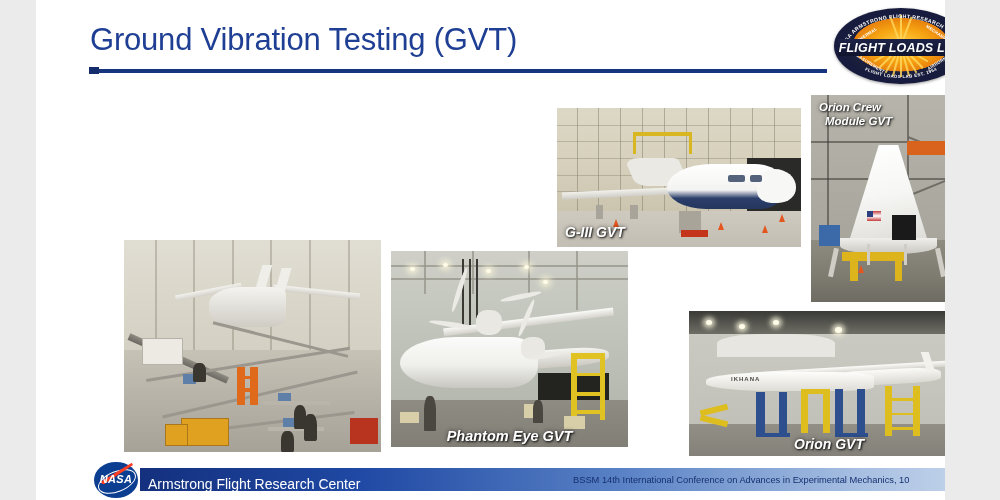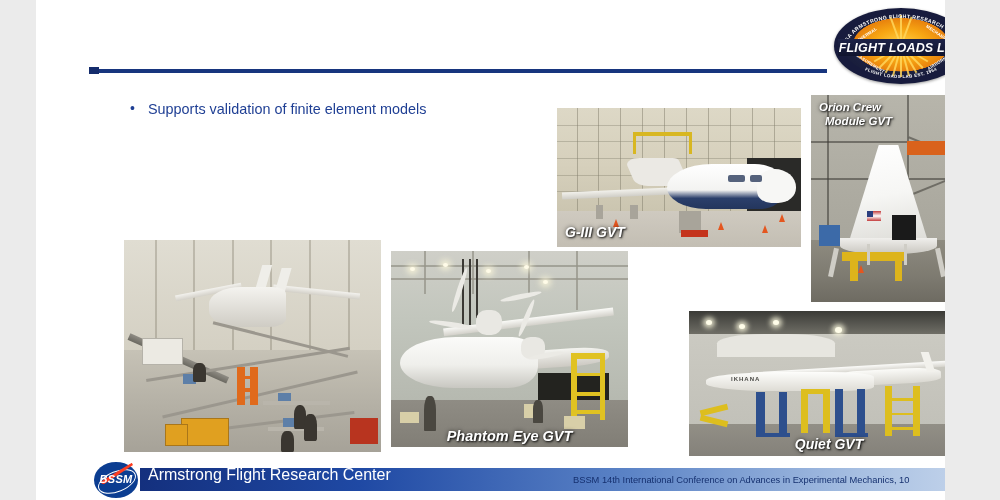--- a/index.html
+++ b/index.html
@@ -176,47 +176,47 @@
     transform:skewY(0deg);display:flex;align-items:center;justify-content:center;}
   .logo-band span{color:#fff;font-weight:bold;font-style:italic;font-size:12.5px;letter-spacing:.2px;}
   .logo-txt{position:absolute;font-size:4.3px;color:#fff;font-weight:bold;letter-spacing:.2px;}
 
   
   .footer-bar{
     position:absolute;left:104px;top:468px;width:841px;height:23px;
     background:linear-gradient(90deg,#14307e 0%,#1f49a4 26%,#5b83c6 58%,#a8c0e2 86%,#c6d6ec 100%);
   }
   .footer-left{
-    position:absolute;left:112px;top:466px;color:#ffffff;font-size:16px;
+    position:absolute;left:112px;top:476px;color:#ffffff;font-size:14px;
   }
   .footer-right{
     position:absolute;left:537px;top:475px;color:#15306f;font-size:9.3px;
   }
   .nasa-logo{position:absolute;left:58px;top:462px;width:44px;height:36px;}
   .nasa-ball{position:absolute;left:0;top:0;width:44px;height:36px;border-radius:50%;
     background:#0b3d91;}
   .nasa-text{position:absolute;left:0;top:11px;width:44px;text-align:center;
     color:#ffffff;font-weight:bold;font-size:11px;letter-spacing:.3px;font-style:italic;}
   .nasa-swoosh{position:absolute;left:4px;top:6px;width:37px;height:12px;
     background:#fc3d21;transform:rotate(-18deg);
     clip-path:polygon(0% 72%, 100% 0%, 100% 22%, 8% 100%);}
   .nasa-orbit{position:absolute;left:3px;top:9px;width:38px;height:19px;
     border:1.2px solid #ffffff;border-radius:50%;transform:rotate(-22deg);}
 </style>
 </head>
 <body>
 
 <div class="slide">
 
+  <div class="title">Ground Vibration Testing (GVT)</div>
   <div class="title-rule"></div>
   <div class="title-rule-cap"></div>
 
   <div class="bullets">
     <div class="sp"></div>
-    <div class="b1">Supports validation of finite element models</div>
     <div class="sp"></div>
   </div>
 
   <div class="photo" id="ph-orion">
     <div class="wall"></div>
     <div class="grid" style="left:0;top:22%;width:100%;height:2px"></div>
     <div class="grid" style="left:0;top:40%;width:100%;height:2px"></div>
     <div class="grid" style="left:62%;top:0;width:2px;height:70%"></div>
 
     <div class="grid" style="left:10%;top:0;width:2px;height:70%"></div>
@@ -386,21 +386,21 @@
     <div class="ystair" style="left:40%;top:54%;width:10%;height:3%"></div>
     <div class="ystair" style="left:40%;top:54%;width:2.5%;height:30%"></div>
     <div class="ystair" style="left:48%;top:54%;width:2.5%;height:30%"></div>
     <div class="ystair" style="left:70%;top:52%;width:2.5%;height:34%"></div>
     <div class="ystair" style="left:80%;top:52%;width:2.5%;height:34%"></div>
     <div class="ystair" style="left:70%;top:60%;width:12%;height:2%"></div>
     <div class="ystair" style="left:70%;top:70%;width:12%;height:2%"></div>
     <div class="ystair" style="left:70%;top:80%;width:12%;height:2%"></div>
     <div class="ystair" style="left:4%;top:66%;width:10%;height:4%;transform:rotate(-14deg)"></div>
     <div class="ystair" style="left:4%;top:74%;width:10%;height:4%;transform:rotate(14deg)"></div>
-    <div class="cap" style="left:50%;transform:translateX(-50%);bottom:3px;font-size:14px;">Quiet GVT</div>
+    <div class="cap" style="left:50%;transform:translateX(-50%);bottom:3px;font-size:14px;">Orion GVT</div>
   </div>
 
   <div class="logo">
     <div class="logo-oval"></div>
     <div class="logo-inner">
       <div class="logo-ray" style="transform:translate(-50%,0) rotate(-75deg)"></div>
       <div class="logo-ray" style="transform:translate(-50%,0) rotate(-60deg)"></div>
       <div class="logo-ray" style="transform:translate(-50%,0) rotate(-45deg)"></div>
       <div class="logo-ray" style="transform:translate(-50%,0) rotate(-30deg)"></div>
       <div class="logo-ray" style="transform:translate(-50%,0) rotate(-15deg)"></div>
@@ -435,16 +435,16 @@
     </div>
   </div>
 
   <div class="footer-bar"></div>
   <div class="footer-left">Armstrong Flight Research Center</div>
   <div class="footer-right">BSSM 14th International Conference on Advances in Experimental Mechanics, 10</div>
   <div class="nasa-logo">
     <div class="nasa-ball"></div>
     <div class="nasa-orbit"></div>
     <div class="nasa-swoosh"></div>
-    <div class="nasa-text">BSSM</div>
+    <div class="nasa-text">NASA</div>
   </div>
 
 </div>
 
 </body></html>

